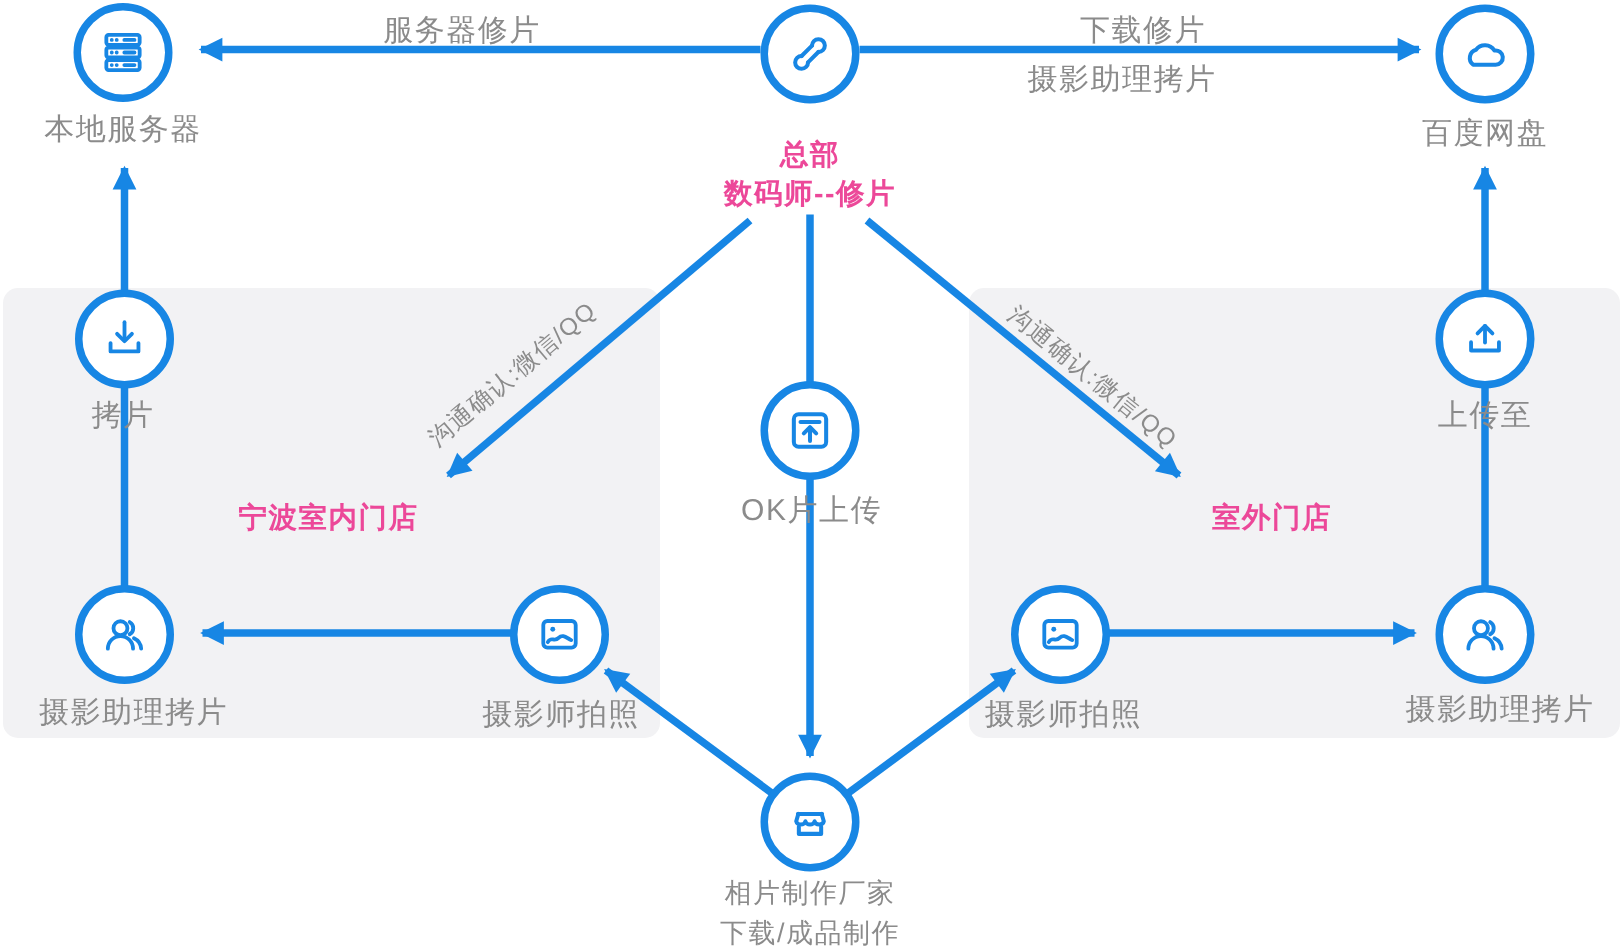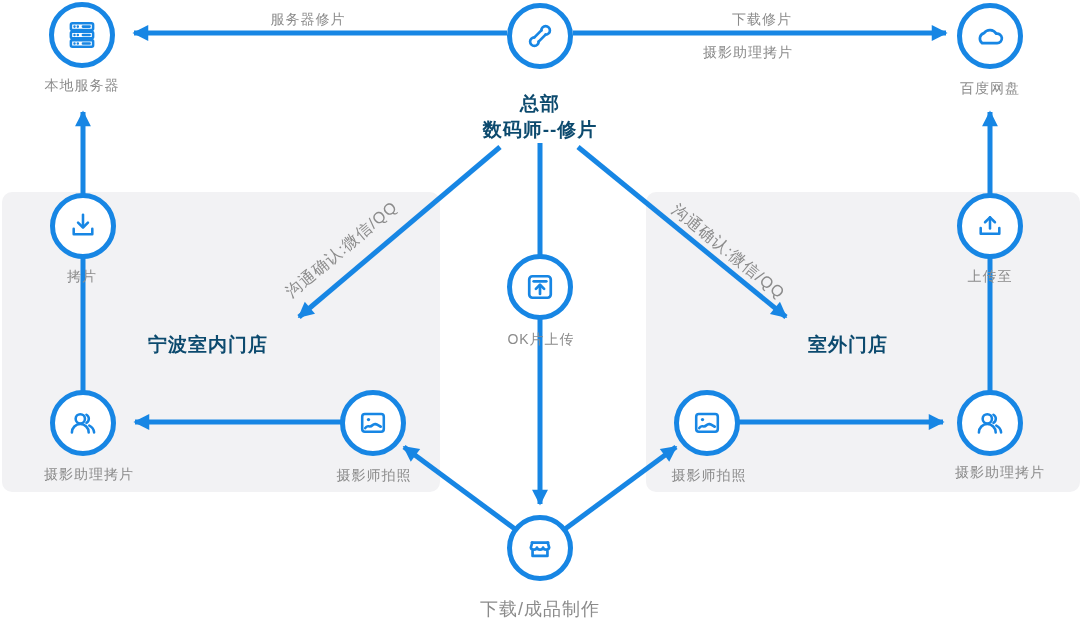--- a/index.html
+++ b/index.html
@@ -15,23 +15,23 @@
   .wires{position:absolute;left:0;top:0;}
   .node{
     position:absolute;width:56px;height:56px;margin:-33px 0 0 -33px;
     border:5px solid #1786e4;border-radius:50%;background:#fff;
     display:flex;align-items:center;justify-content:center;box-sizing:content-box;
   }
   .node svg{display:block;}
   .icon{stroke:#1786e4;fill:none;stroke-width:1.7;stroke-linecap:round;stroke-linejoin:round;}
   .lbl{
     position:absolute;transform:translate(-50%,-50%);
-    color:#8b8b8b;font-size:14px;white-space:nowrap;letter-spacing:1px;
+    color:#8b8b8b;font-size:20px;white-space:nowrap;letter-spacing:1px;
   }
-  .lbl-dark{color:#0c4a6e;font-weight:700;font-size:19px;letter-spacing:1px;}
+  .lbl-dark{color:#ec4899;font-weight:700;font-size:19px;letter-spacing:1px;}
   .lbl-center{text-align:center;line-height:26px;}
   .lbl-small{font-size:16px;}
   .rot-left{transform:translate(-50%,-50%) rotate(-40deg);}
   .rot-right{transform:translate(-50%,-50%) rotate(39deg);}
   .factory-lbl{line-height:27px;font-size:18px;}
 </style>
 </head>
 <body>
 
 <div class="canvas">
@@ -162,24 +162,25 @@
   <div class="lbl" style="left:990px;top:89px;">百度网盘</div>
   <div class="lbl" style="left:82px;top:277px;">拷片</div>
   <div class="lbl" style="left:541px;top:340px;">OK片上传</div>
   <div class="lbl" style="left:990px;top:277px;">上传至</div>
   <div class="lbl" style="left:89px;top:475px;">摄影助理拷片</div>
   <div class="lbl" style="left:374px;top:476px;">摄影师拍照</div>
   <div class="lbl" style="left:709px;top:476px;">摄影师拍照</div>
   <div class="lbl" style="left:1000px;top:473px;">摄影助理拷片</div>
 
   <div class="lbl lbl-center factory-lbl" style="left:540px;top:609px;">
+    <div>相片制作厂家</div>
     <div>下载/成品制作</div>
   </div>
 
-  <div class="lbl lbl-dark" style="left:208px;top:345px;">宁波室内门店</div>
+  <div class="lbl lbl-dark" style="left:219px;top:345px;">宁波室内门店</div>
   <div class="lbl lbl-dark" style="left:848px;top:345px;">室外门店</div>
 
   <div class="lbl" style="left:308px;top:20px;">服务器修片</div>
   <div class="lbl" style="left:762px;top:20px;">下载修片</div>
   <div class="lbl" style="left:748px;top:53px;">摄影助理拷片</div>
   <div class="lbl lbl-small rot-left" style="left:342px;top:250px;">沟通确认:微信/QQ</div>
   <div class="lbl lbl-small rot-right" style="left:728px;top:252px;">沟通确认:微信/QQ</div>
 
 </div>
 

